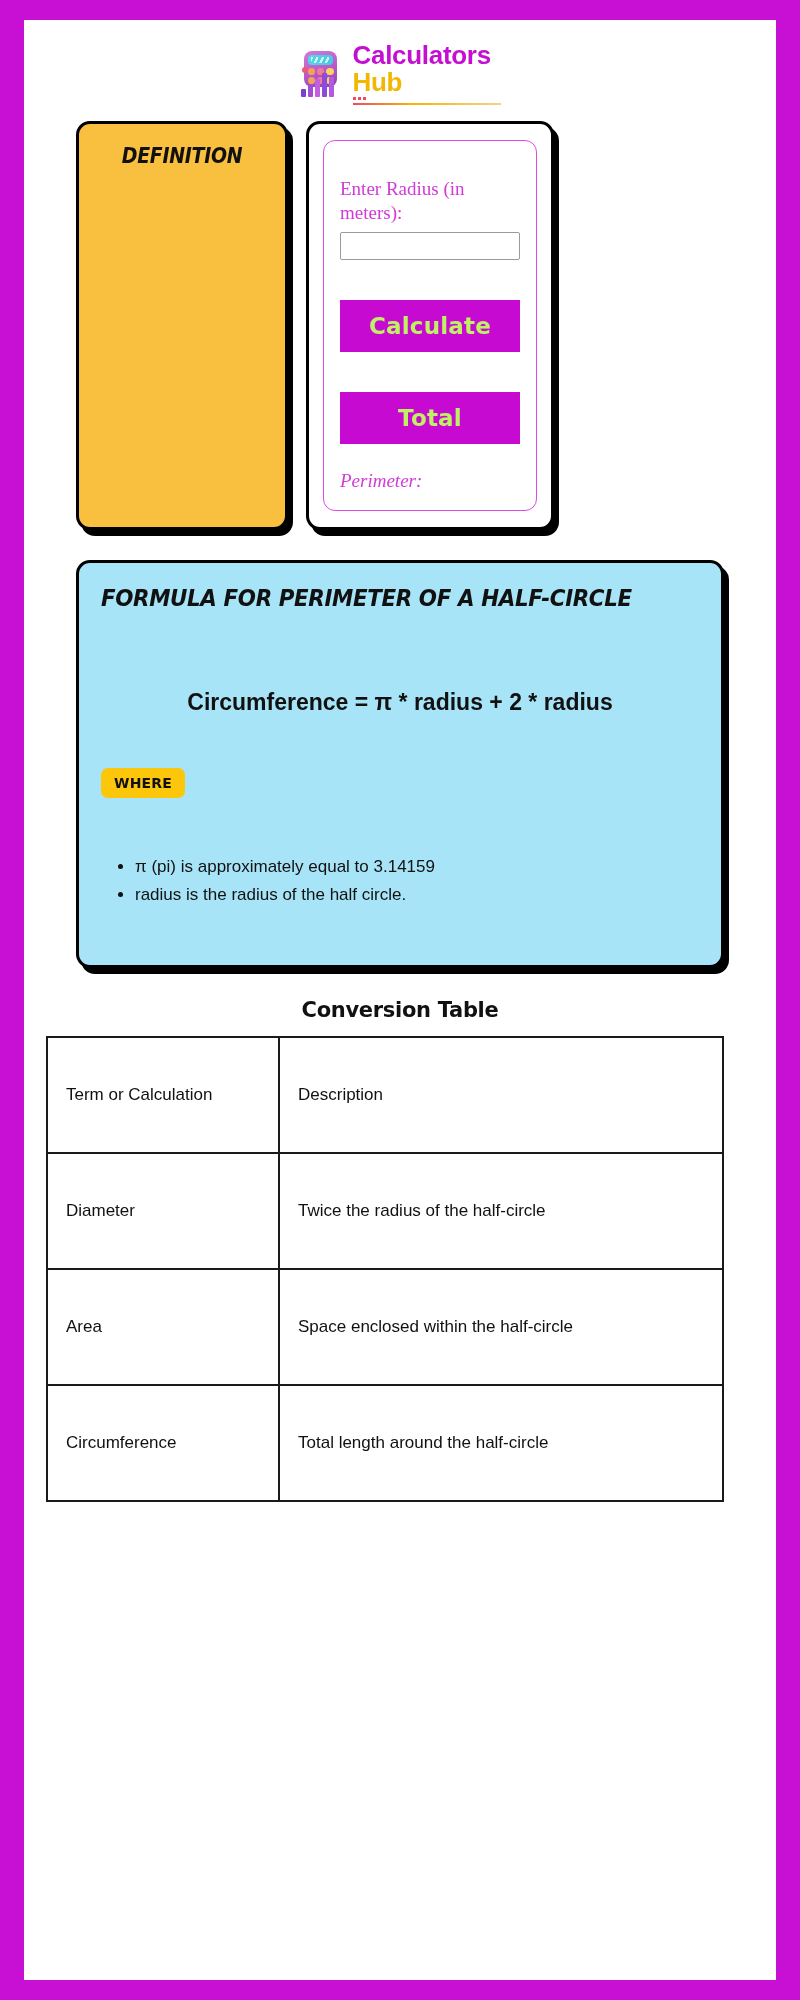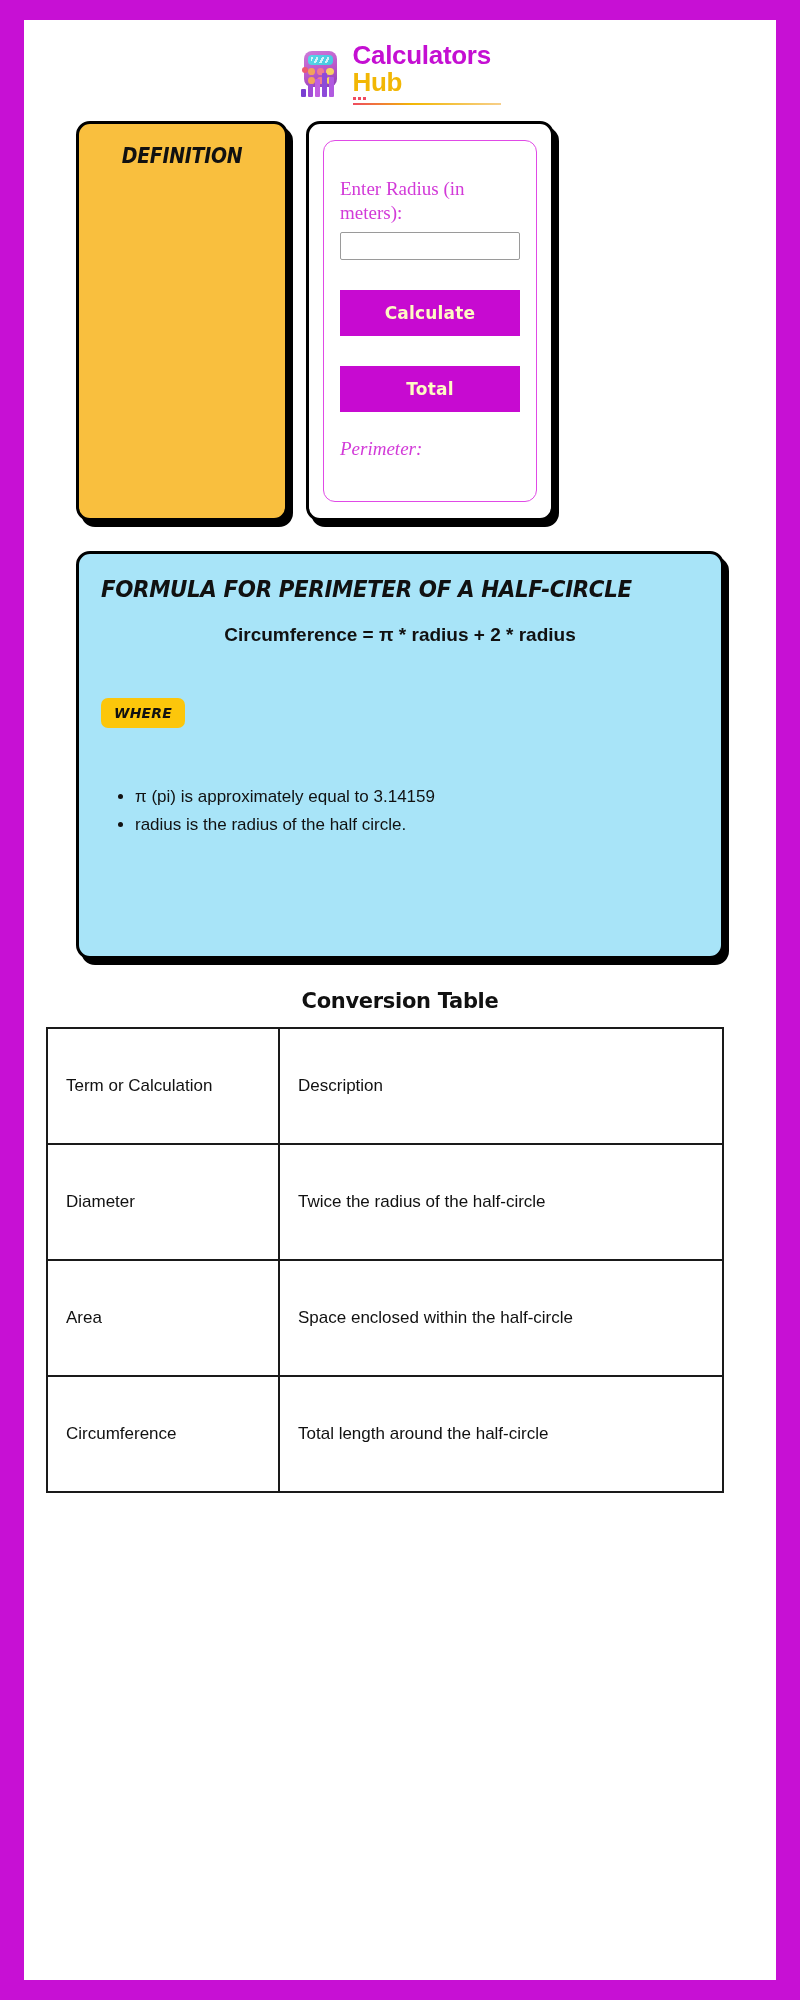--- a/index.html
+++ b/index.html
@@ -205,28 +205,28 @@
     border: 1px solid #9a9a9a;
     background: #fff;
     border-radius: 2px;
     font-size: 14px;
     padding: 0 6px;
     font-family: "Liberation Sans", sans-serif;
   }
   .calc-btn {
     display: block;
     width: 100%;
-    margin-top: 30px;
+    margin-top: 40px;
     padding: 13px 0;
     background: #c70ad1;
-    color: #fef9c3;
+    color: #bef264;
     border: none;
     font-family: "DejaVu Sans", sans-serif;
     font-weight: 700;
-    font-size: 17px;
+    font-size: 23px;
     cursor: pointer;
     letter-spacing: 0.2px;
   }
   .calc-result {
     margin-top: 26px;
     font-family: "Liberation Serif", serif;
     font-size: 19px;
     color: #d23ad8;
     font-style: italic;
   }
@@ -243,34 +243,33 @@
     font-weight: 700;
     font-style: italic;
     font-size: 23px;
     letter-spacing: -0.4px;
     text-transform: uppercase;
     color: #111;
     transform: scaleX(0.93);
     transform-origin: left center;
   }
   .formula-eq {
-    margin-top: 22px;
+    margin-top: 78px;
     text-align: center;
-    font-size: 19px;
+    font-size: 23px;
     font-weight: 700;
     color: #111;
   }
   .where-badge {
     display: inline-block;
     margin-top: 52px;
     background: #fcc60b;
     color: #111;
     font-family: "DejaVu Sans", sans-serif;
     font-weight: 700;
-    font-style: italic;
     font-size: 14px;
     letter-spacing: 0.2px;
     padding: 7px 13px;
     border-radius: 7px;
     text-transform: uppercase;
   }
   .where-list {
     margin-top: 56px;
     padding-left: 34px;
     font-size: 17px;

